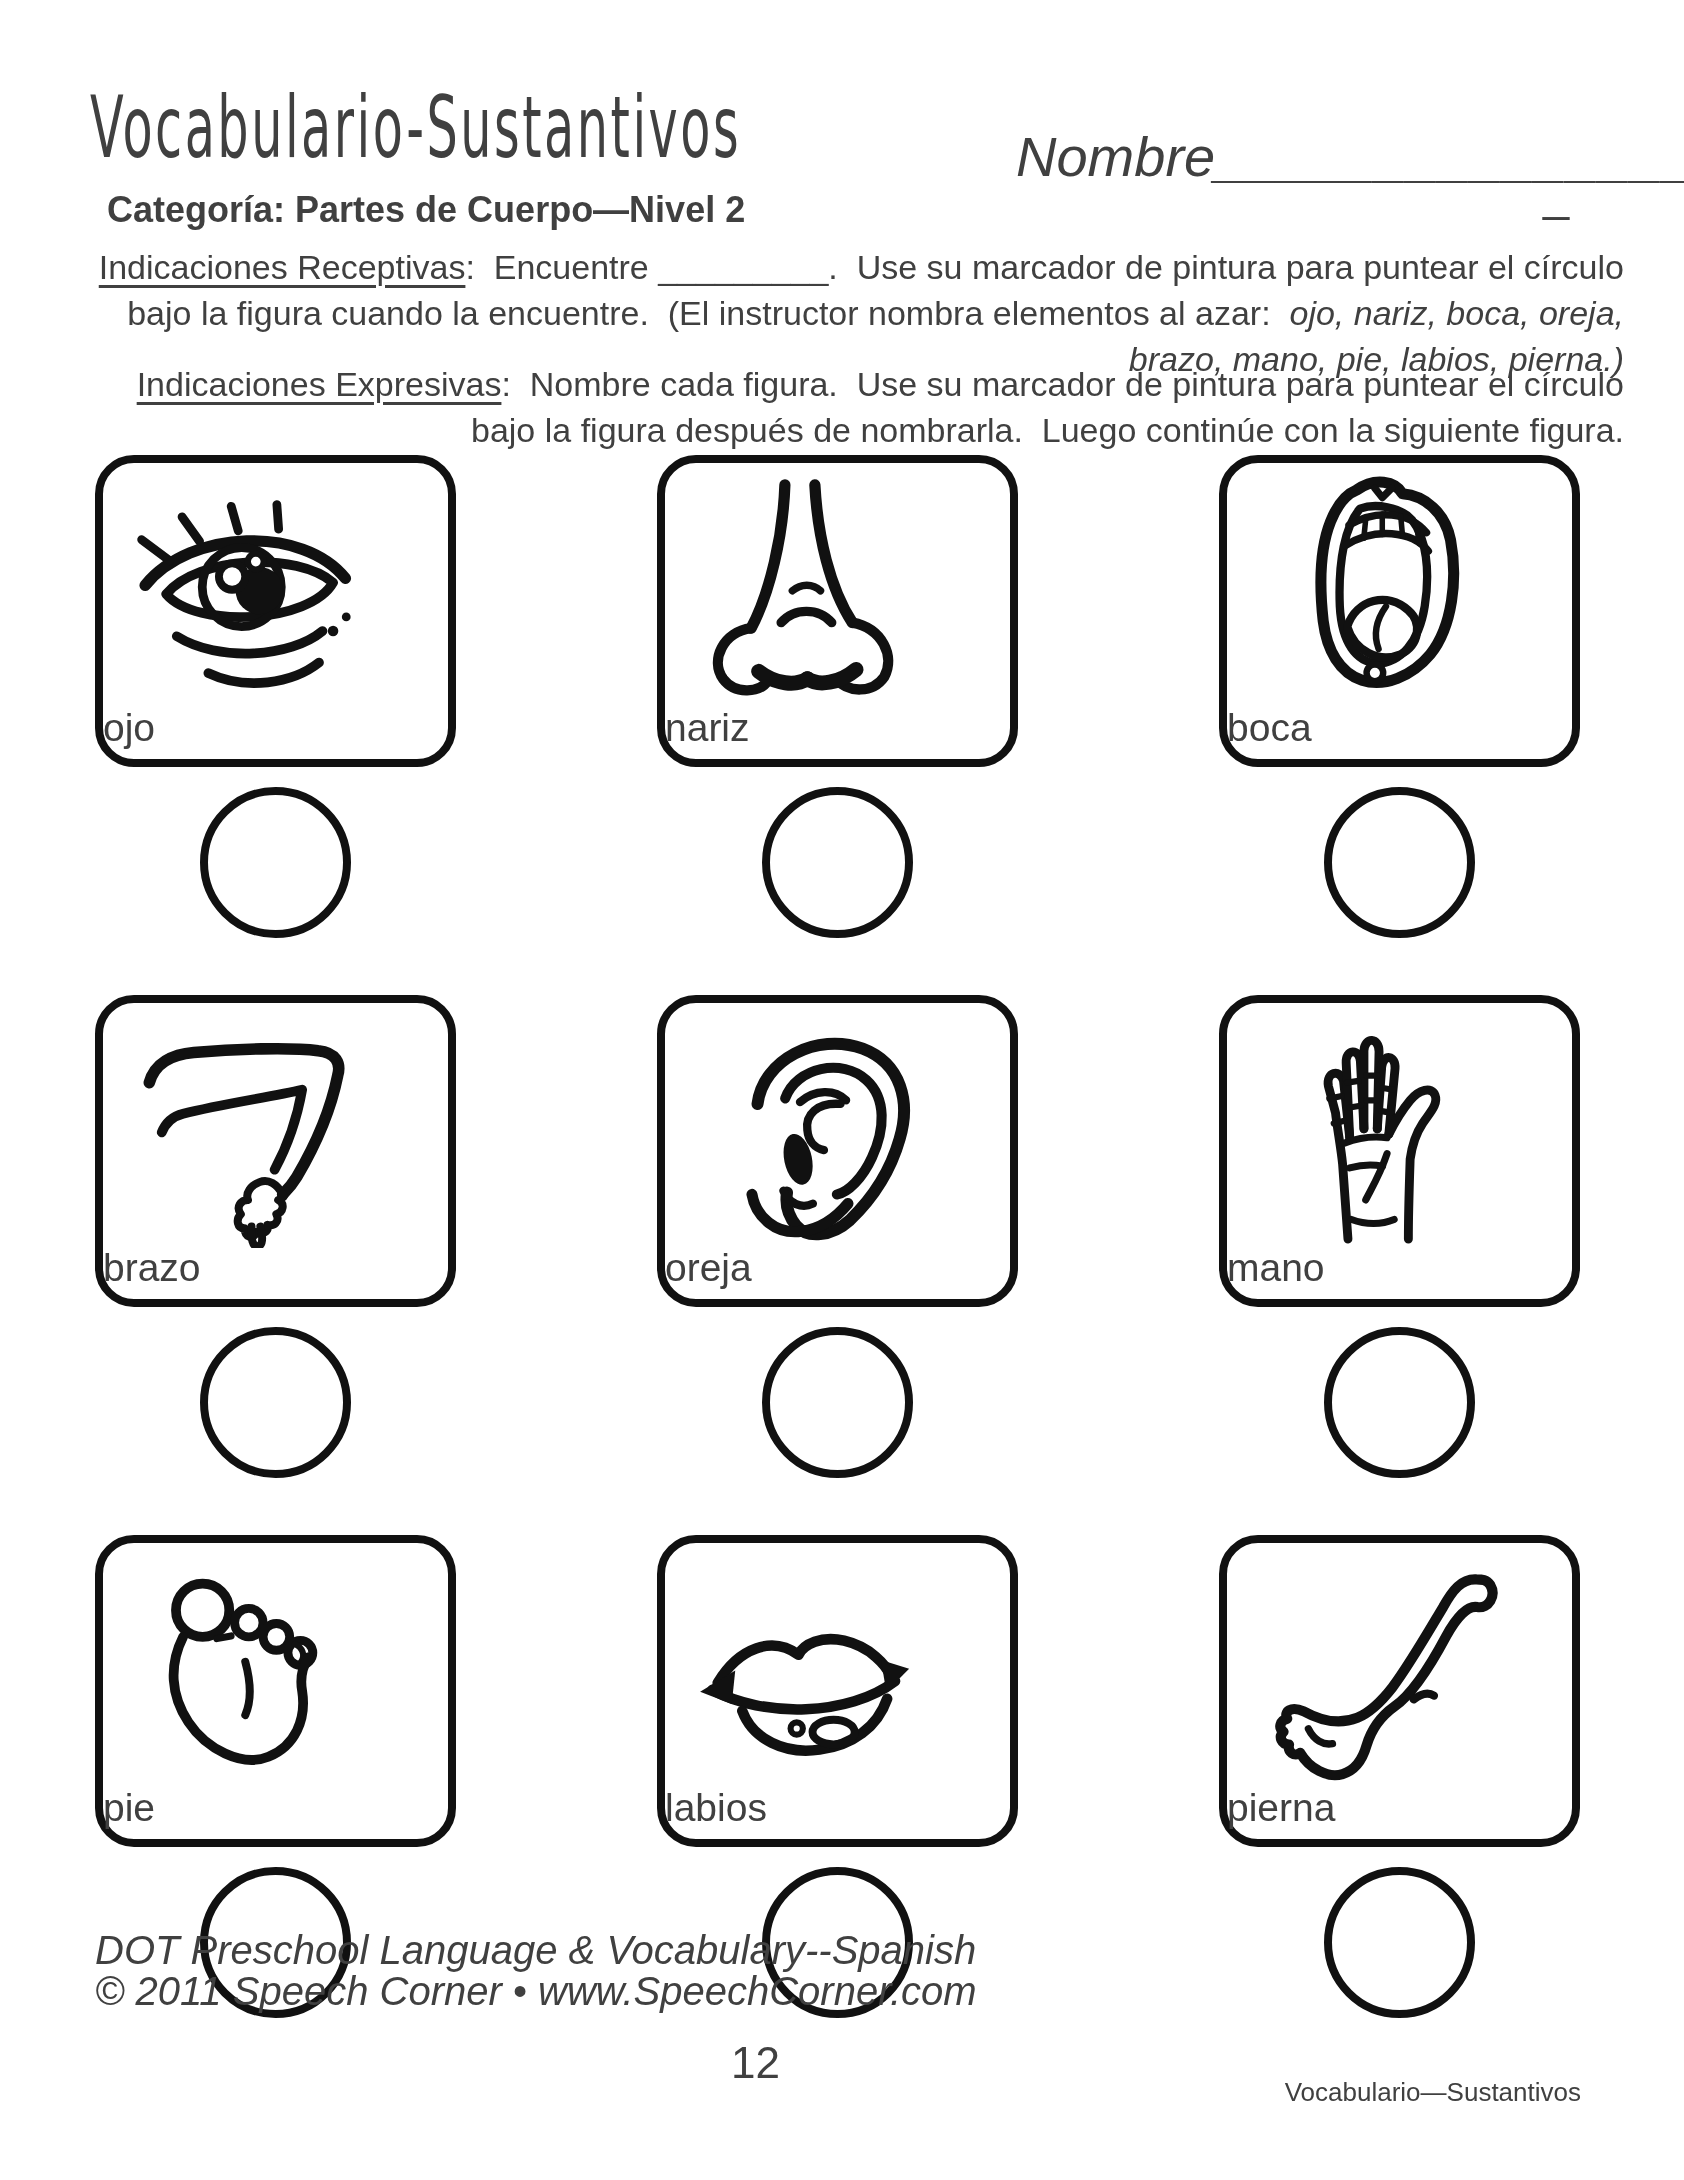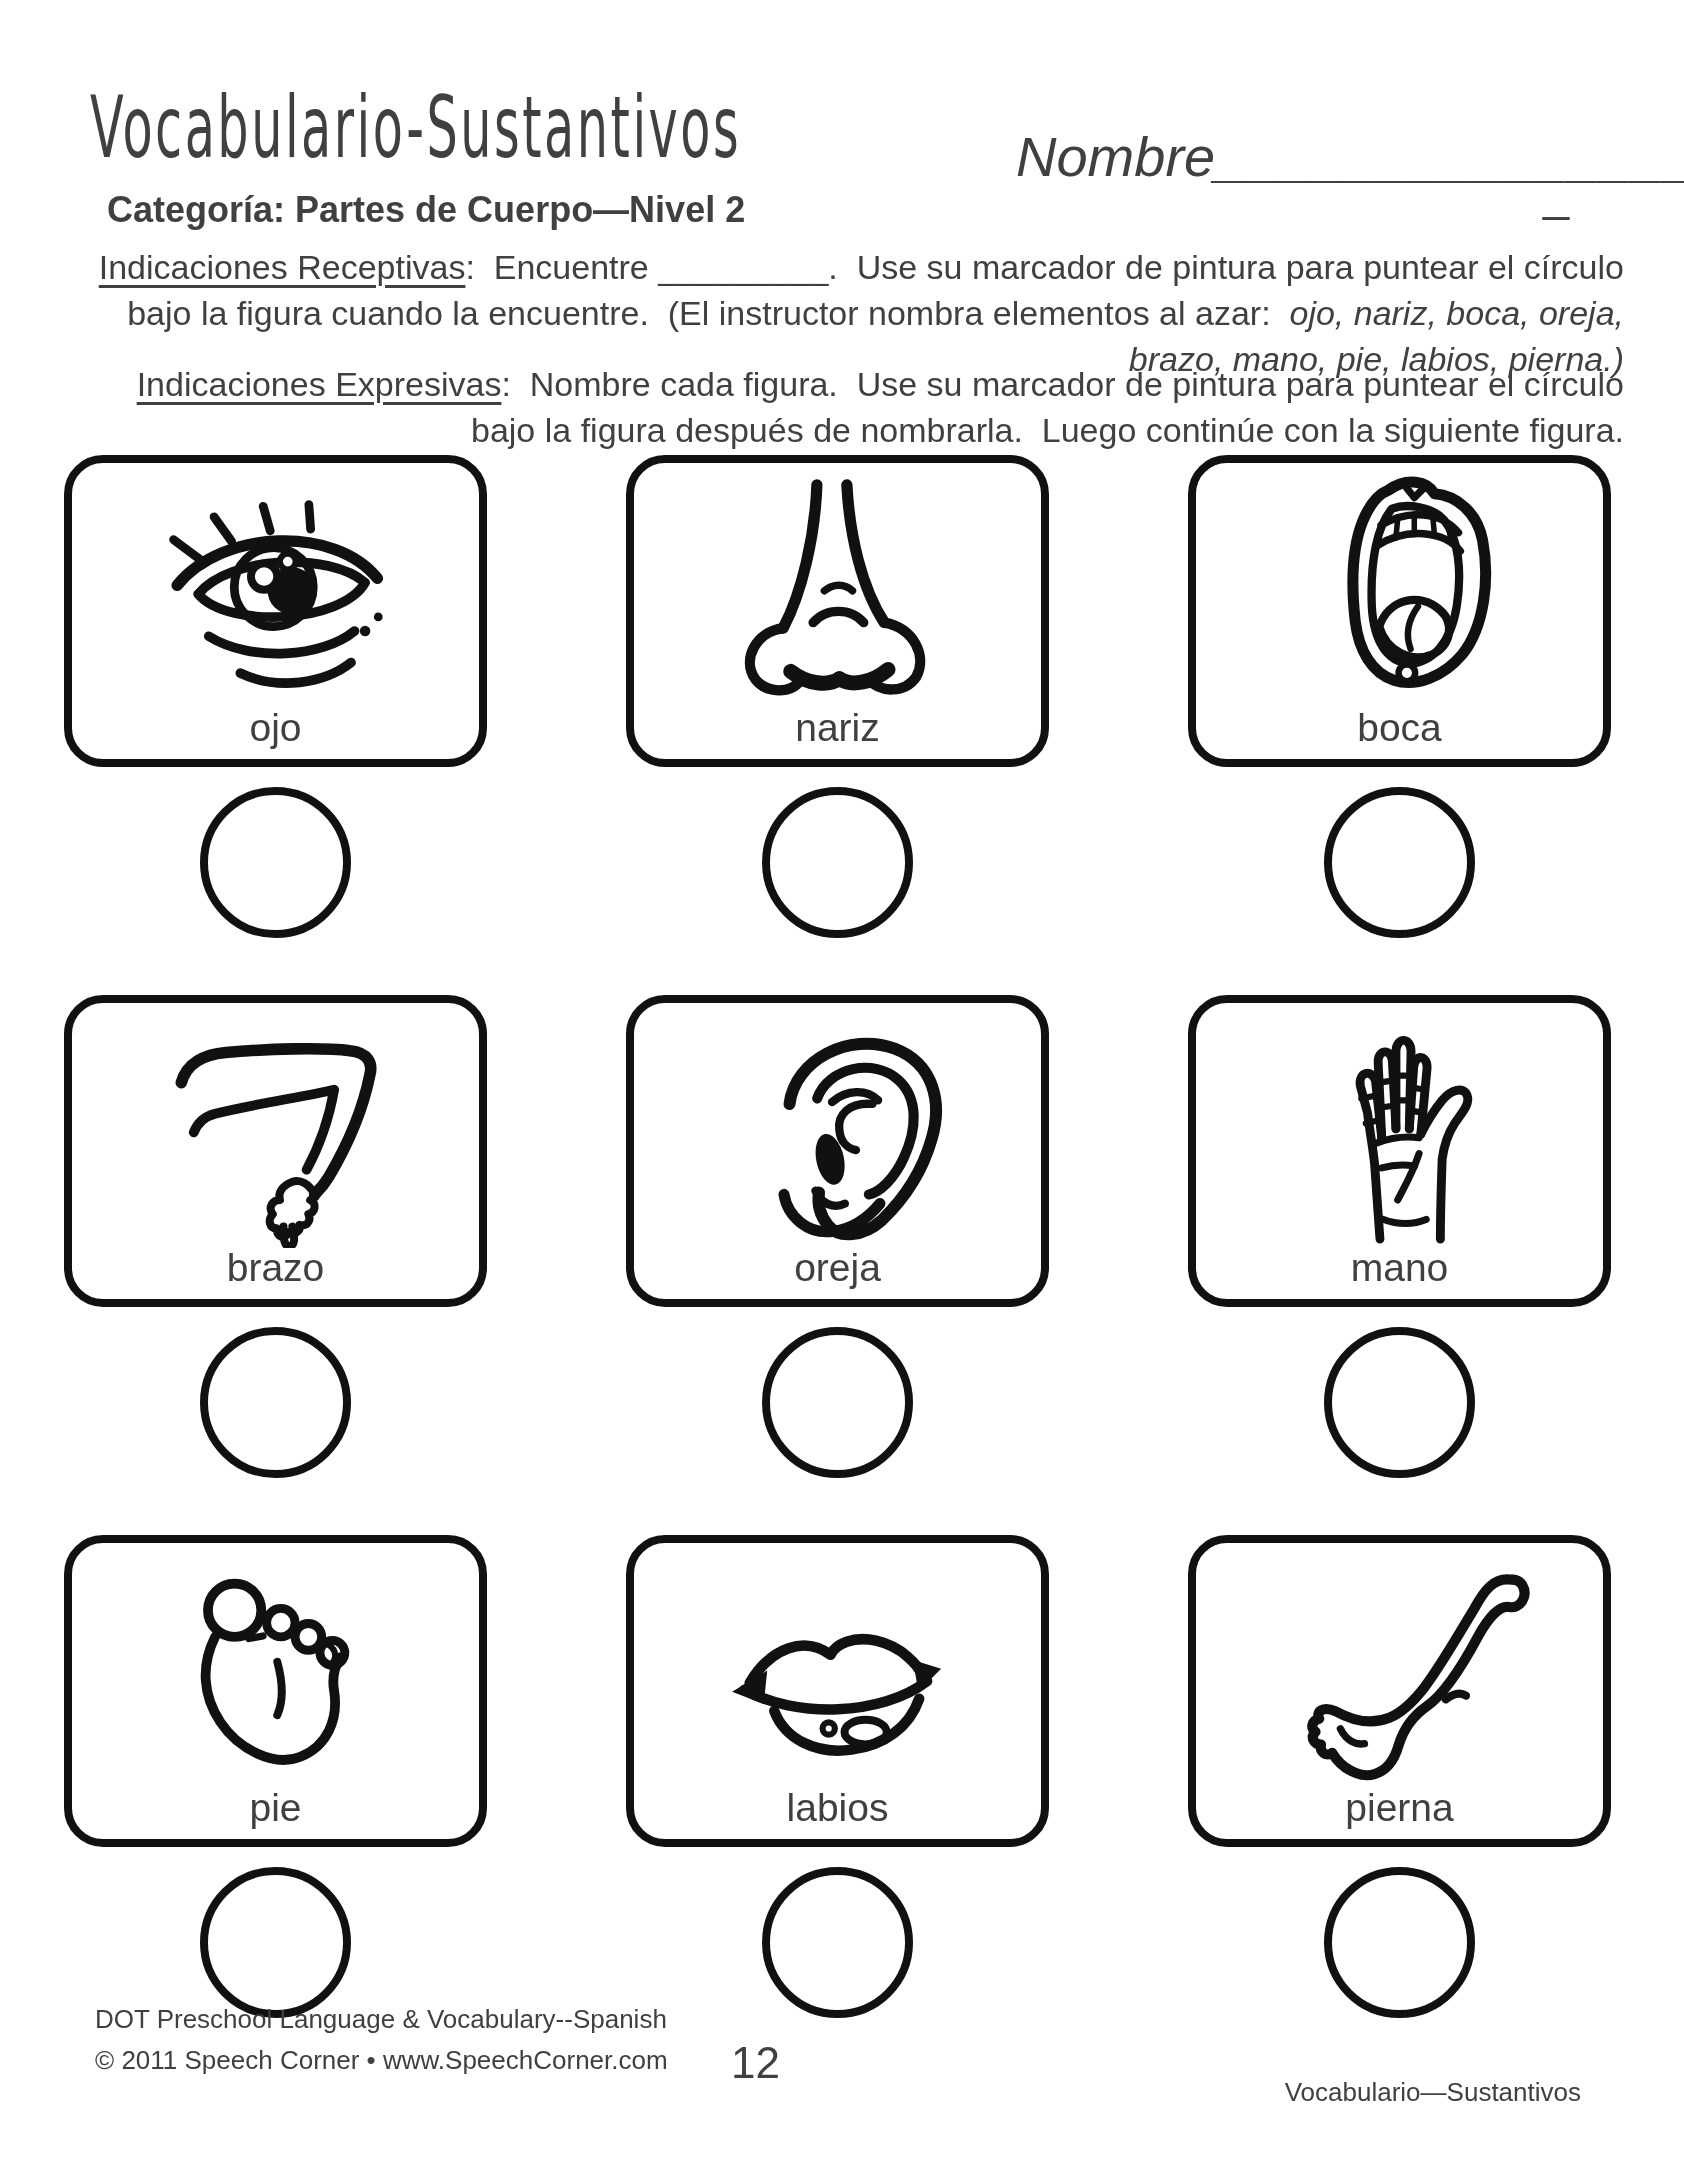--- a/index.html
+++ b/index.html
@@ -18,29 +18,29 @@
   .instr{position:absolute;left:95px;width:1529px;font-size:34px;line-height:46px;margin:0;text-align:right;}
   #instr-receptive{top:244px;}
   #instr-expressive{top:361px;}
   .instr .head{text-decoration:underline;text-decoration-thickness:2.6px;text-underline-offset:6px;}
   .instr .it{font-style:italic;}
 
   
   .grid{position:absolute;left:95px;top:455px;display:grid;
         grid-template-columns:repeat(3,361px);column-gap:201px;}
   .cell{height:540px;display:flex;flex-direction:column;align-items:center;}
-  .box{width:423px;height:312px;border:8.5px solid #111;border-radius:39px;box-sizing:border-box;
-       display:flex;flex-direction:column;align-items:center;background:#fff;}
+  .box{width:361px;height:312px;border:8.5px solid #111;border-radius:39px;box-sizing:border-box;
+       display:flex;flex-direction:column;align-items:flex-start;background:#fff;}
   .box svg{flex:1 1 auto;margin-top:5.1px;}
   .box .lbl{font-size:39px;line-height:39px;margin-bottom:12px;}
   .dot-circle{width:135px;height:135px;border:8.5px solid #111;border-radius:50%;
               margin-top:20.4px;background:#fff;}
 
   
-  .f-left{position:absolute;left:95px;top:1999px;font-size:26px;line-height:41px;}
+  .f-left{position:absolute;left:95px;top:1930px;font-size:40px;line-height:41px;font-style:italic;}
   .f-page{position:absolute;left:731px;top:2038px;font-size:44px;}
   .f-right{position:absolute;right:104px;top:2077px;font-size:26px;}
 
   svg path, svg circle, svg ellipse{vector-effect:none;}
 </style>
 </head>
 <body>
 
 <div class="page">
 

